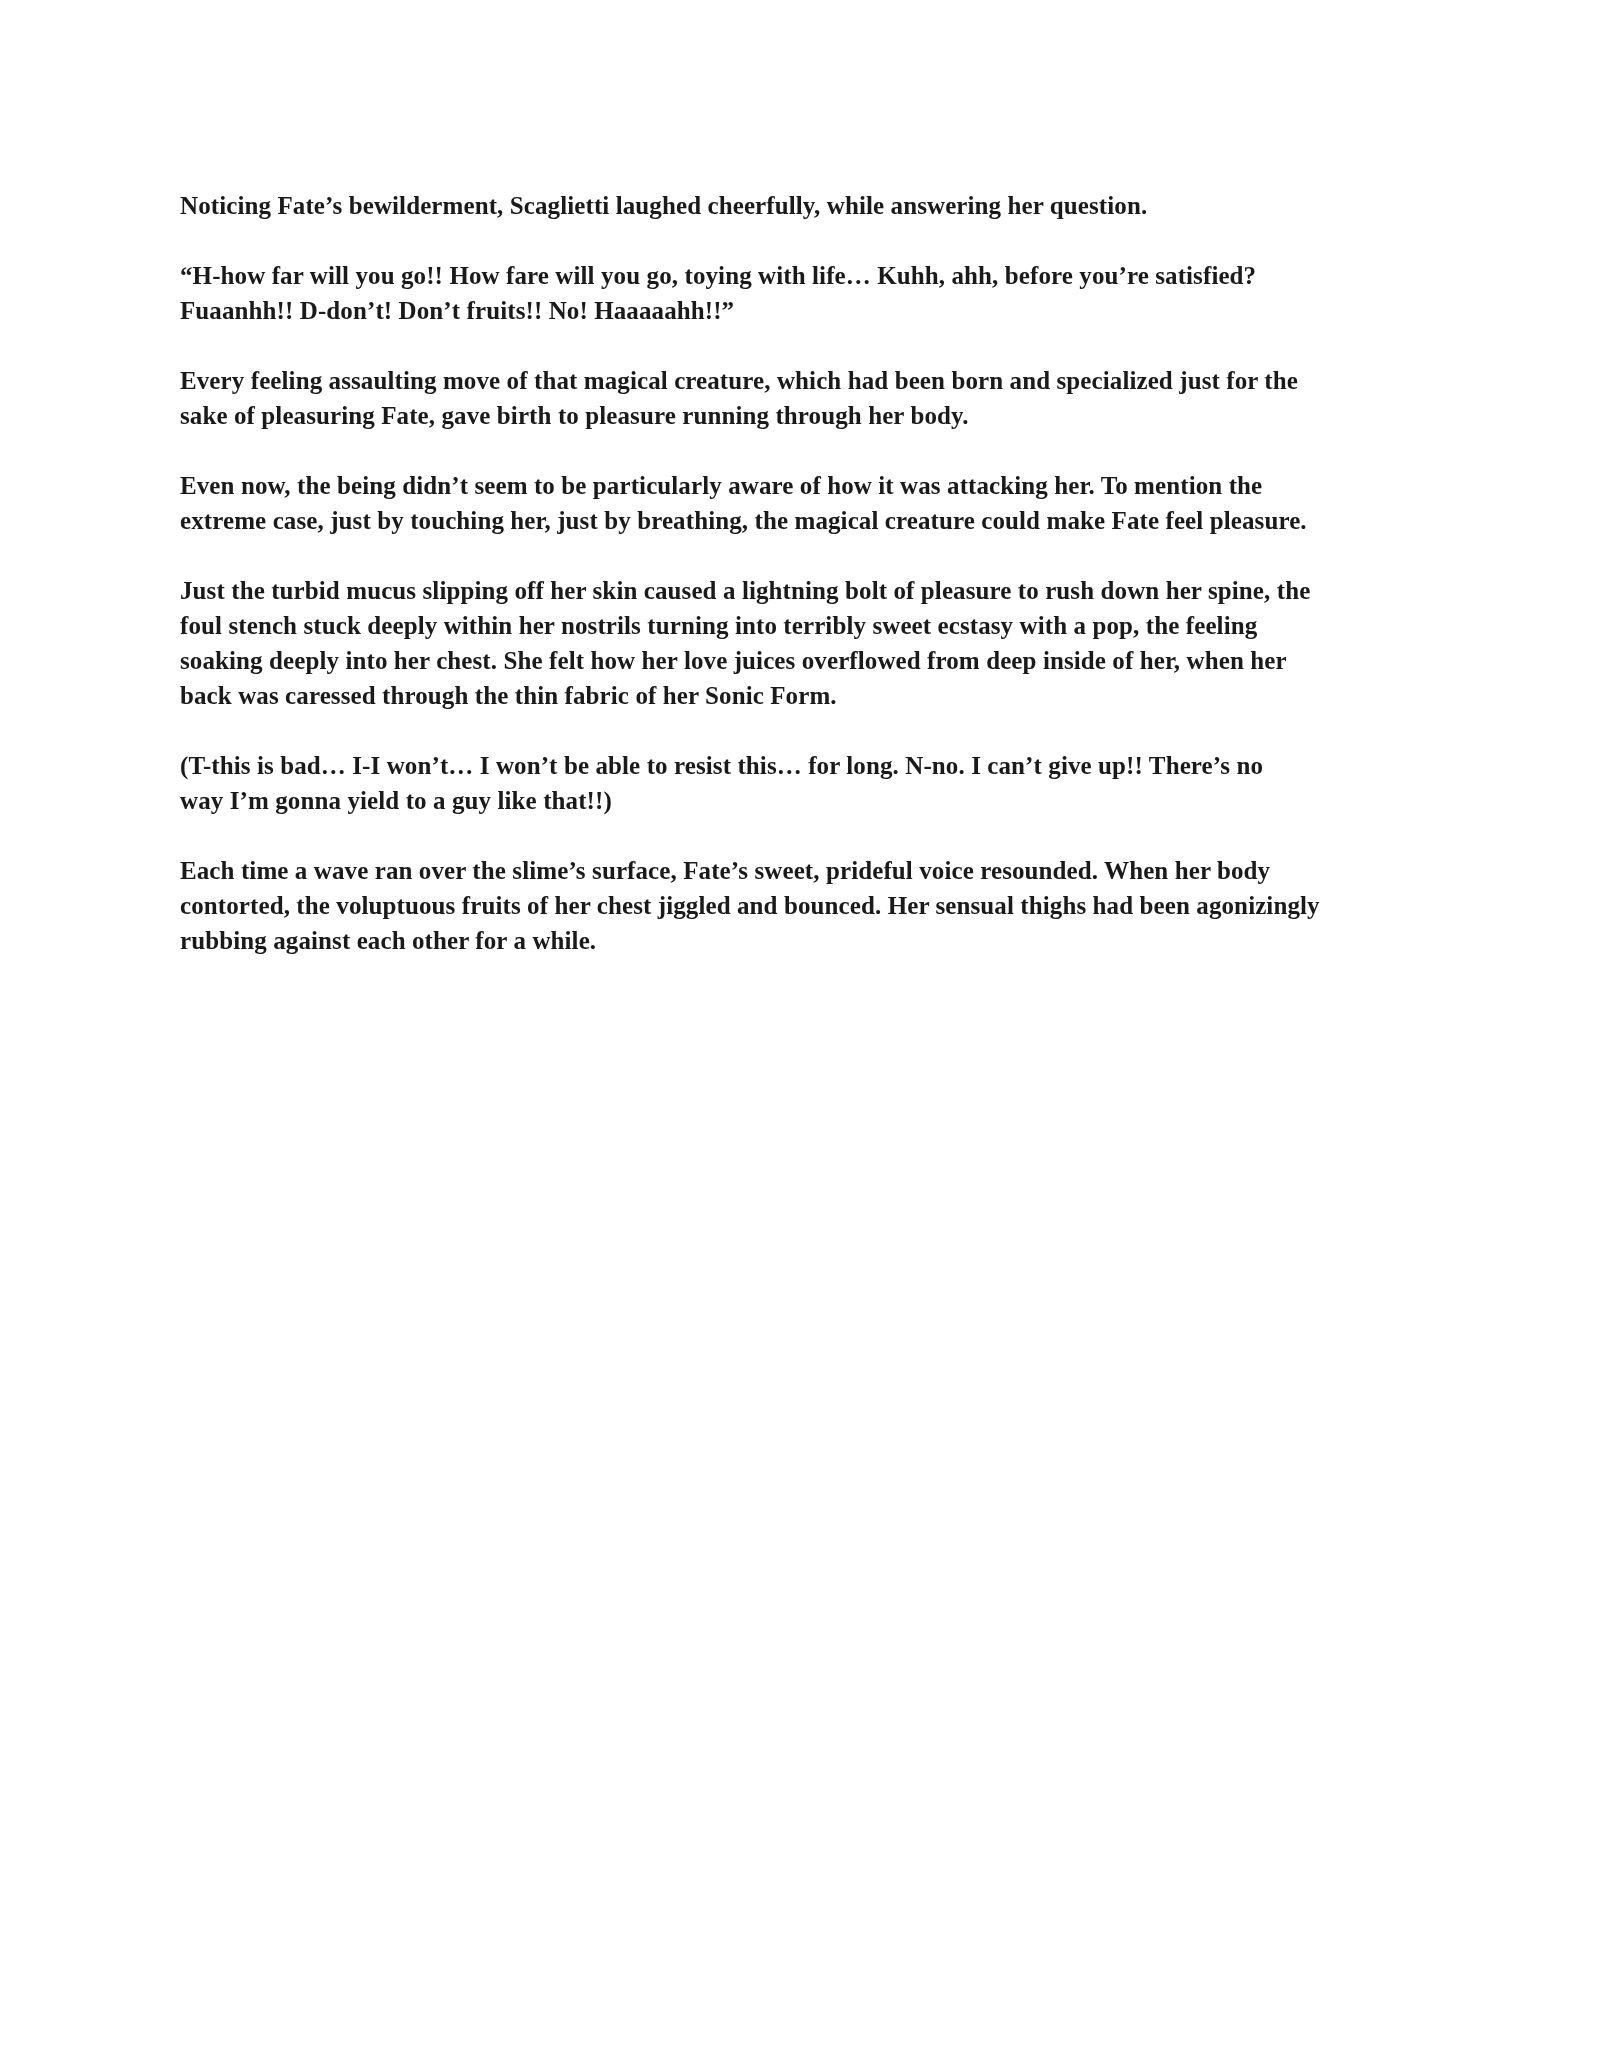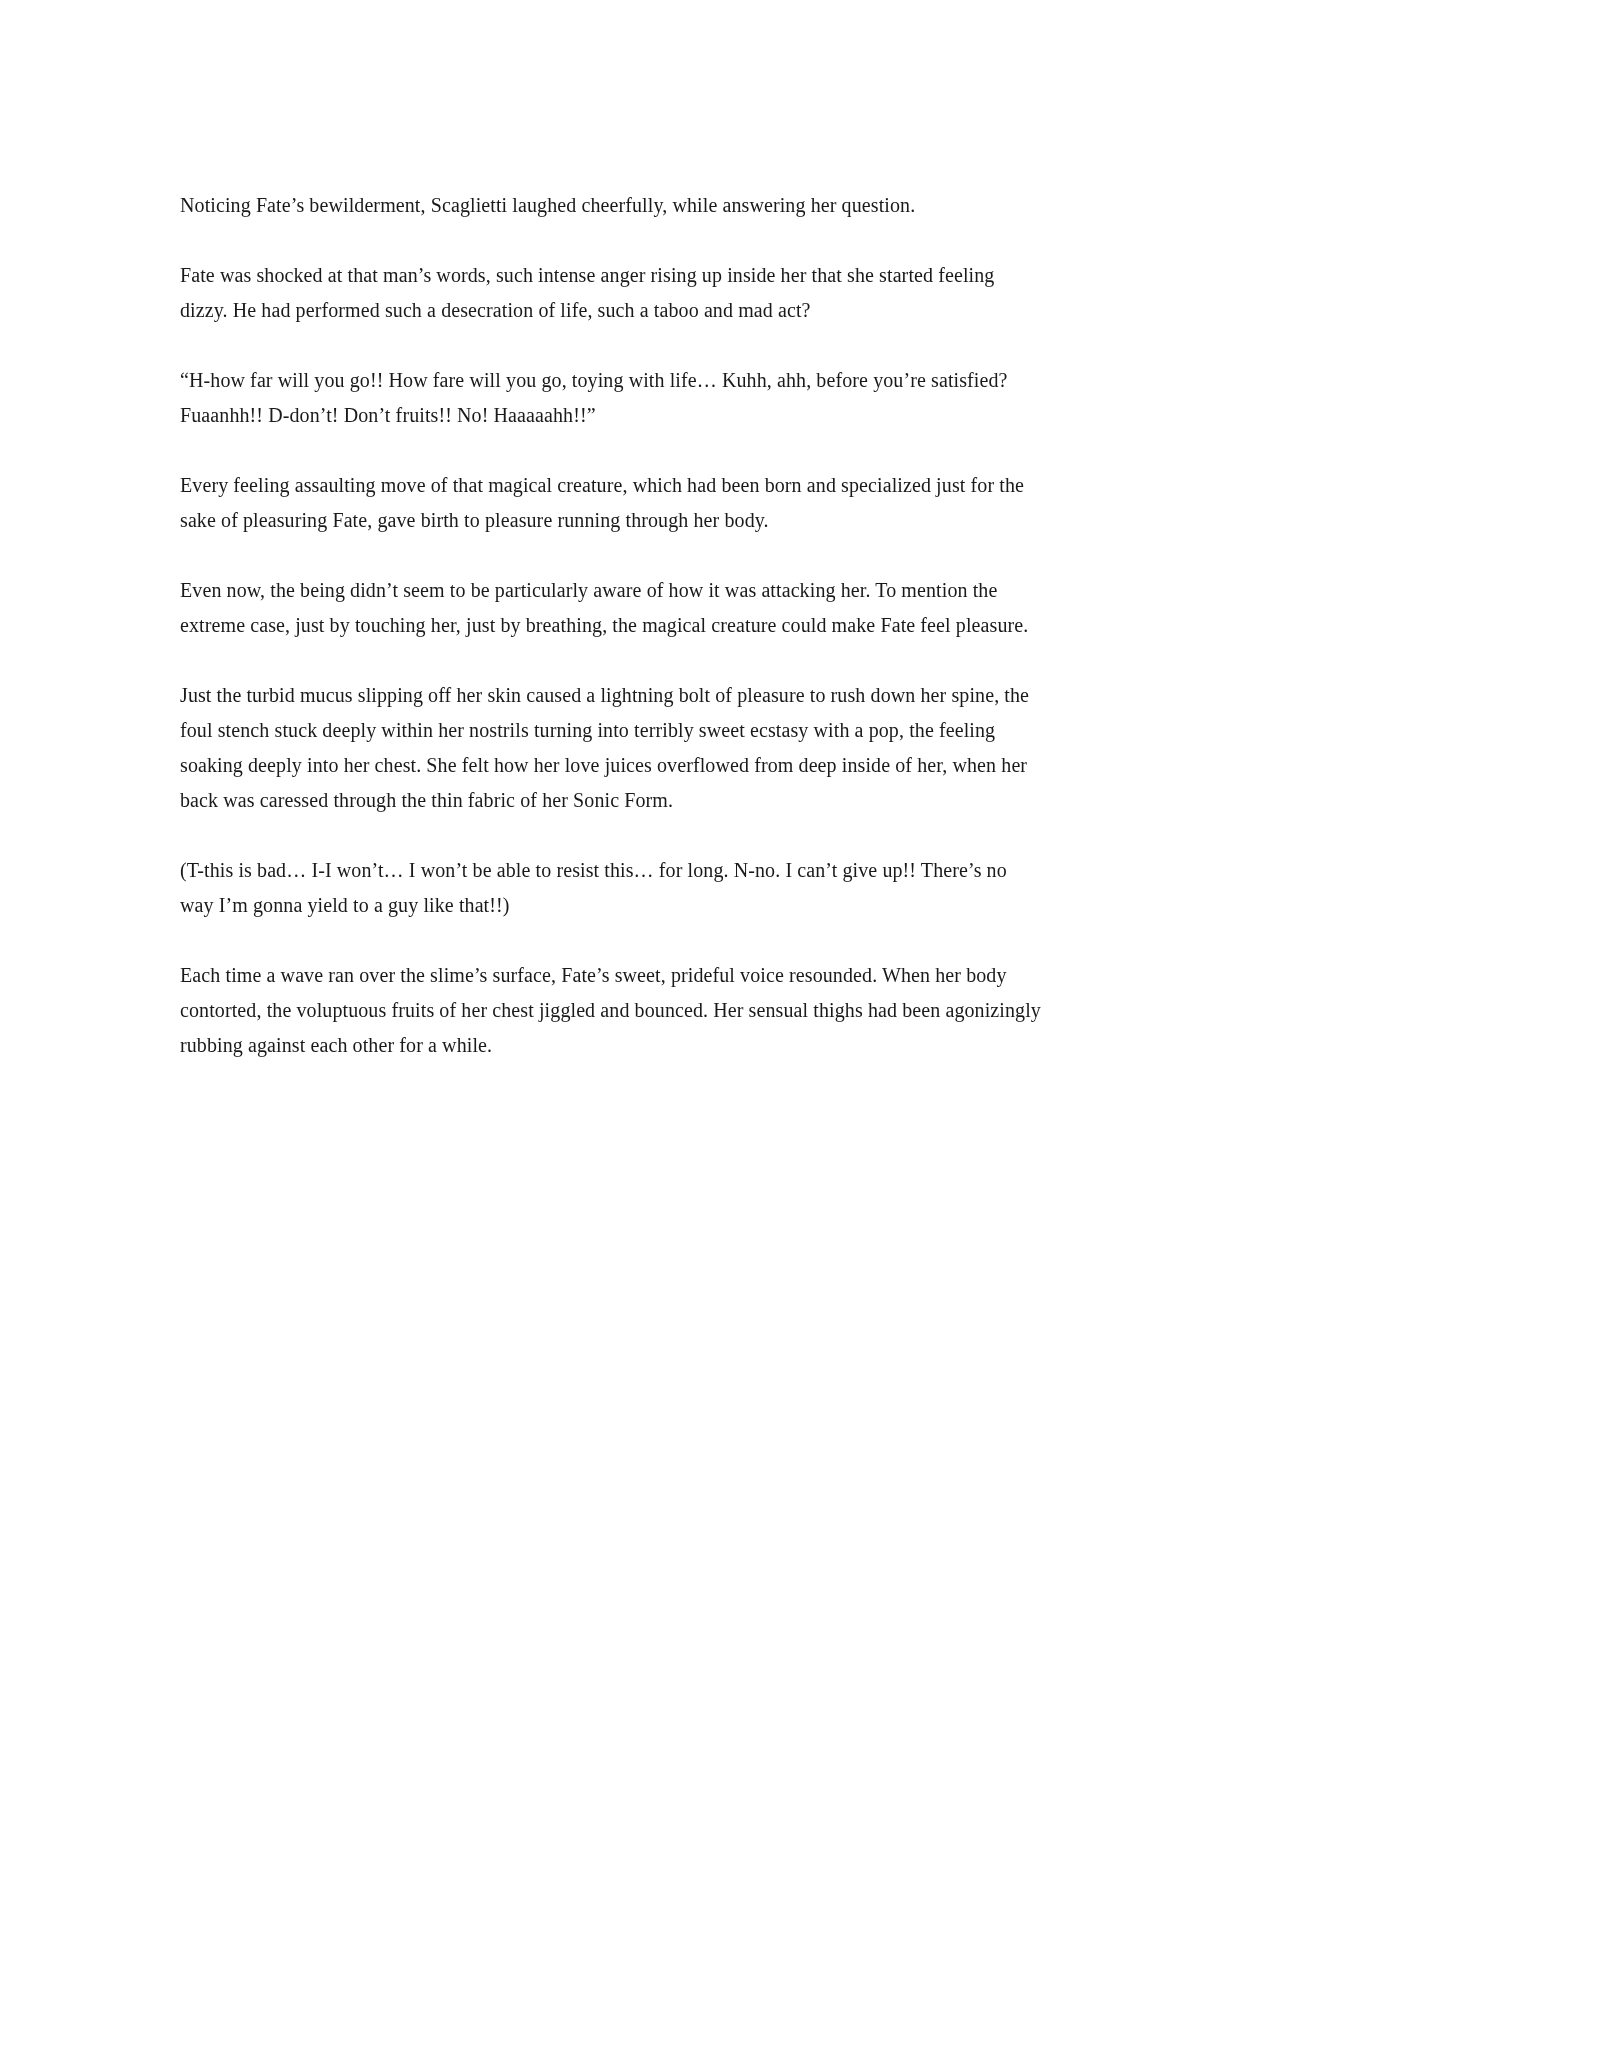--- a/index.html
+++ b/index.html
@@ -16,35 +16,34 @@
   .page {
     box-sizing: border-box;
     width: 1600px;
     height: 2071px;
     padding: 188px 60px 0 180px;
     background: #ffffff;
   }
   .doc-par {
     margin: 0 0 35px 0;
     max-width: 1360px;
-    font-size: 20px;
+    font-size: 25px;
     line-height: 35px;
     color: #1a1a1a;
     white-space: pre-line;      
     text-align: left;
     letter-spacing: 0.1px;
+    font-weight: bold;
   }
 </style>
 </head>
 <body>
 
 <div class="page">
   <p class="doc-par">Noticing Fate’s bewilderment, Scaglietti laughed cheerfully, while answering her question.</p>
-  <p class="doc-par">Fate was shocked at that man’s words, such intense anger rising up inside her that she started feeling
-dizzy. He had performed such a desecration of life, such a taboo and mad act?</p>
   <p class="doc-par">“H-how far will you go!! How fare will you go, toying with life… Kuhh, ahh, before you’re satisfied?
 Fuaanhh!! D-don’t! Don’t fruits!! No! Haaaaahh!!”</p>
   <p class="doc-par">Every feeling assaulting move of that magical creature, which had been born and specialized just for the
 sake of pleasuring Fate, gave birth to pleasure running through her body.</p>
   <p class="doc-par">Even now, the being didn’t seem to be particularly aware of how it was attacking her. To mention the
 extreme case, just by touching her, just by breathing, the magical creature could make Fate feel pleasure.</p>
   <p class="doc-par">Just the turbid mucus slipping off her skin caused a lightning bolt of pleasure to rush down her spine, the
 foul stench stuck deeply within her nostrils turning into terribly sweet ecstasy with a pop, the feeling
 soaking deeply into her chest. She felt how her love juices overflowed from deep inside of her, when her
 back was caressed through the thin fabric of her Sonic Form.</p>

